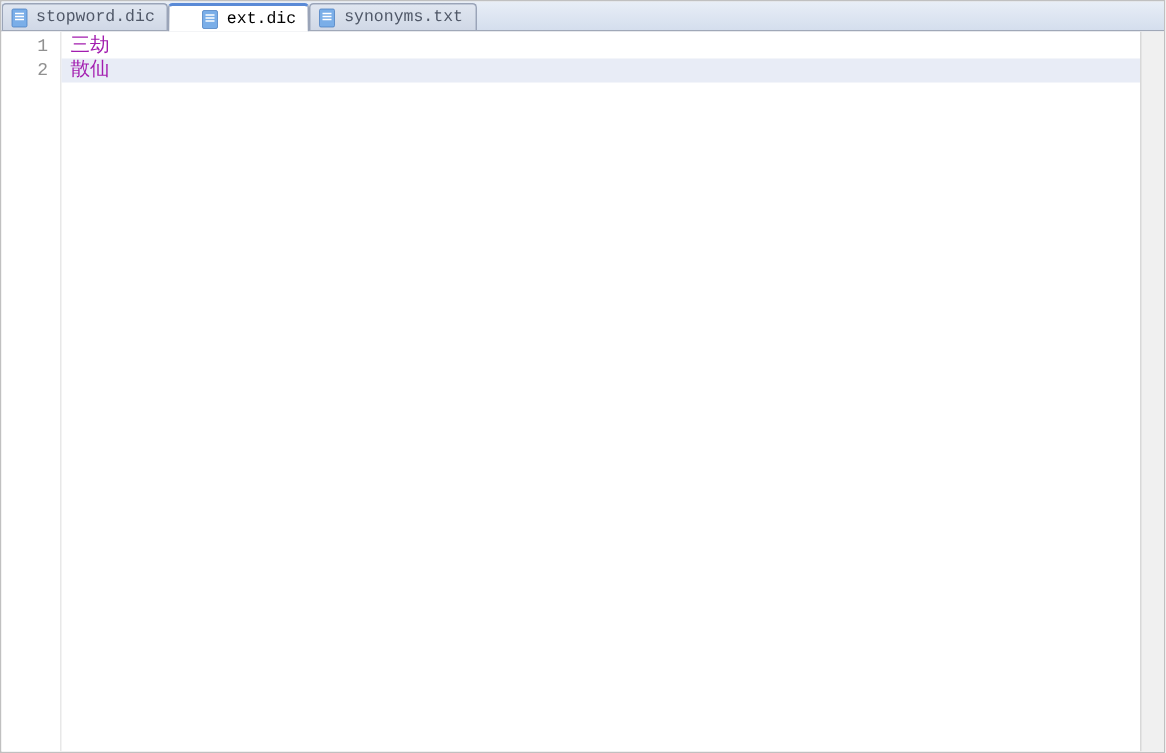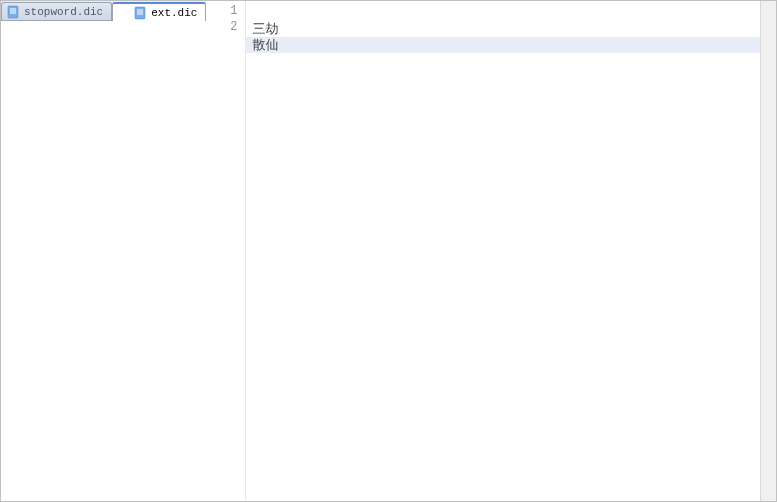--- a/index.html
+++ b/index.html
@@ -12,21 +12,21 @@
       font-size: 12px;
       background: #ffffff;
       width: 777px;
       height: 502px;
       overflow: hidden;
     }
     .editor-container {
       width: 100%;
       height: 100%;
       display: flex;
-      flex-direction: row;
+      flex-direction: column;
       border: 1px solid #c0c0c0;
     }
     .tab-bar {
       display: flex;
       background: linear-gradient(to bottom, #e8eef7 0%, #d4deed 100%);
       border-bottom: 1px solid #a0a8b8;
       height: 20px;
       align-items: flex-end;
     }
     .tab {
@@ -84,26 +84,26 @@
       font-family: "Consolas", "Courier New", monospace;
       font-size: 12px;
       line-height: 16px;
       user-select: none;
     }
     .gutter div {
       height: 16px;
     }
     .content {
       flex: 1;
-      padding-top: 20px;
+      padding-top: 2px;
       padding-left: 6px;
       font-family: "SimSun", "Microsoft YaHei", monospace;
       font-size: 13px;
       line-height: 16px;
-      color: #404040;
+      color: #a21caf;
       position: relative;
     }
     .line {
       height: 16px;
       white-space: pre;
     }
     .line.current {
       background: #e8ecf6;
       margin-left: -6px;
       padding-left: 6px;
@@ -135,20 +135,31 @@
       <span class="tab-icon">
         <svg viewBox="0 0 14 14">
             <rect x="2" y="1" width="10" height="12" rx="1" fill="#7aaee8" stroke="#4a7ec0" stroke-width="0.5"></rect>
             <line x1="4" y1="4" x2="10" y2="4" stroke="#ffffff" stroke-width="1"></line>
             <line x1="4" y1="6" x2="10" y2="6" stroke="#ffffff" stroke-width="1"></line>
             <line x1="4" y1="8" x2="10" y2="8" stroke="#ffffff" stroke-width="1"></line>
           </svg>
       </span>
       <span>ext.dic</span>
     </div>
+    <div class="tab">
+      <span class="tab-icon">
+        <svg viewBox="0 0 14 14">
+            <rect x="2" y="1" width="10" height="12" rx="1" fill="#7aaee8" stroke="#4a7ec0" stroke-width="0.5"></rect>
+            <line x1="4" y1="4" x2="10" y2="4" stroke="#ffffff" stroke-width="1"></line>
+            <line x1="4" y1="6" x2="10" y2="6" stroke="#ffffff" stroke-width="1"></line>
+            <line x1="4" y1="8" x2="10" y2="8" stroke="#ffffff" stroke-width="1"></line>
+          </svg>
+      </span>
+      <span>synonyms.txt</span>
+    </div>
   </div>
 
   <div class="editor-body">
     <div class="gutter">
       <div>1</div>
       <div>2</div>
     </div>
     <div class="content">
       <div class="line">三劫</div>
       <div class="line current">散仙</div>

